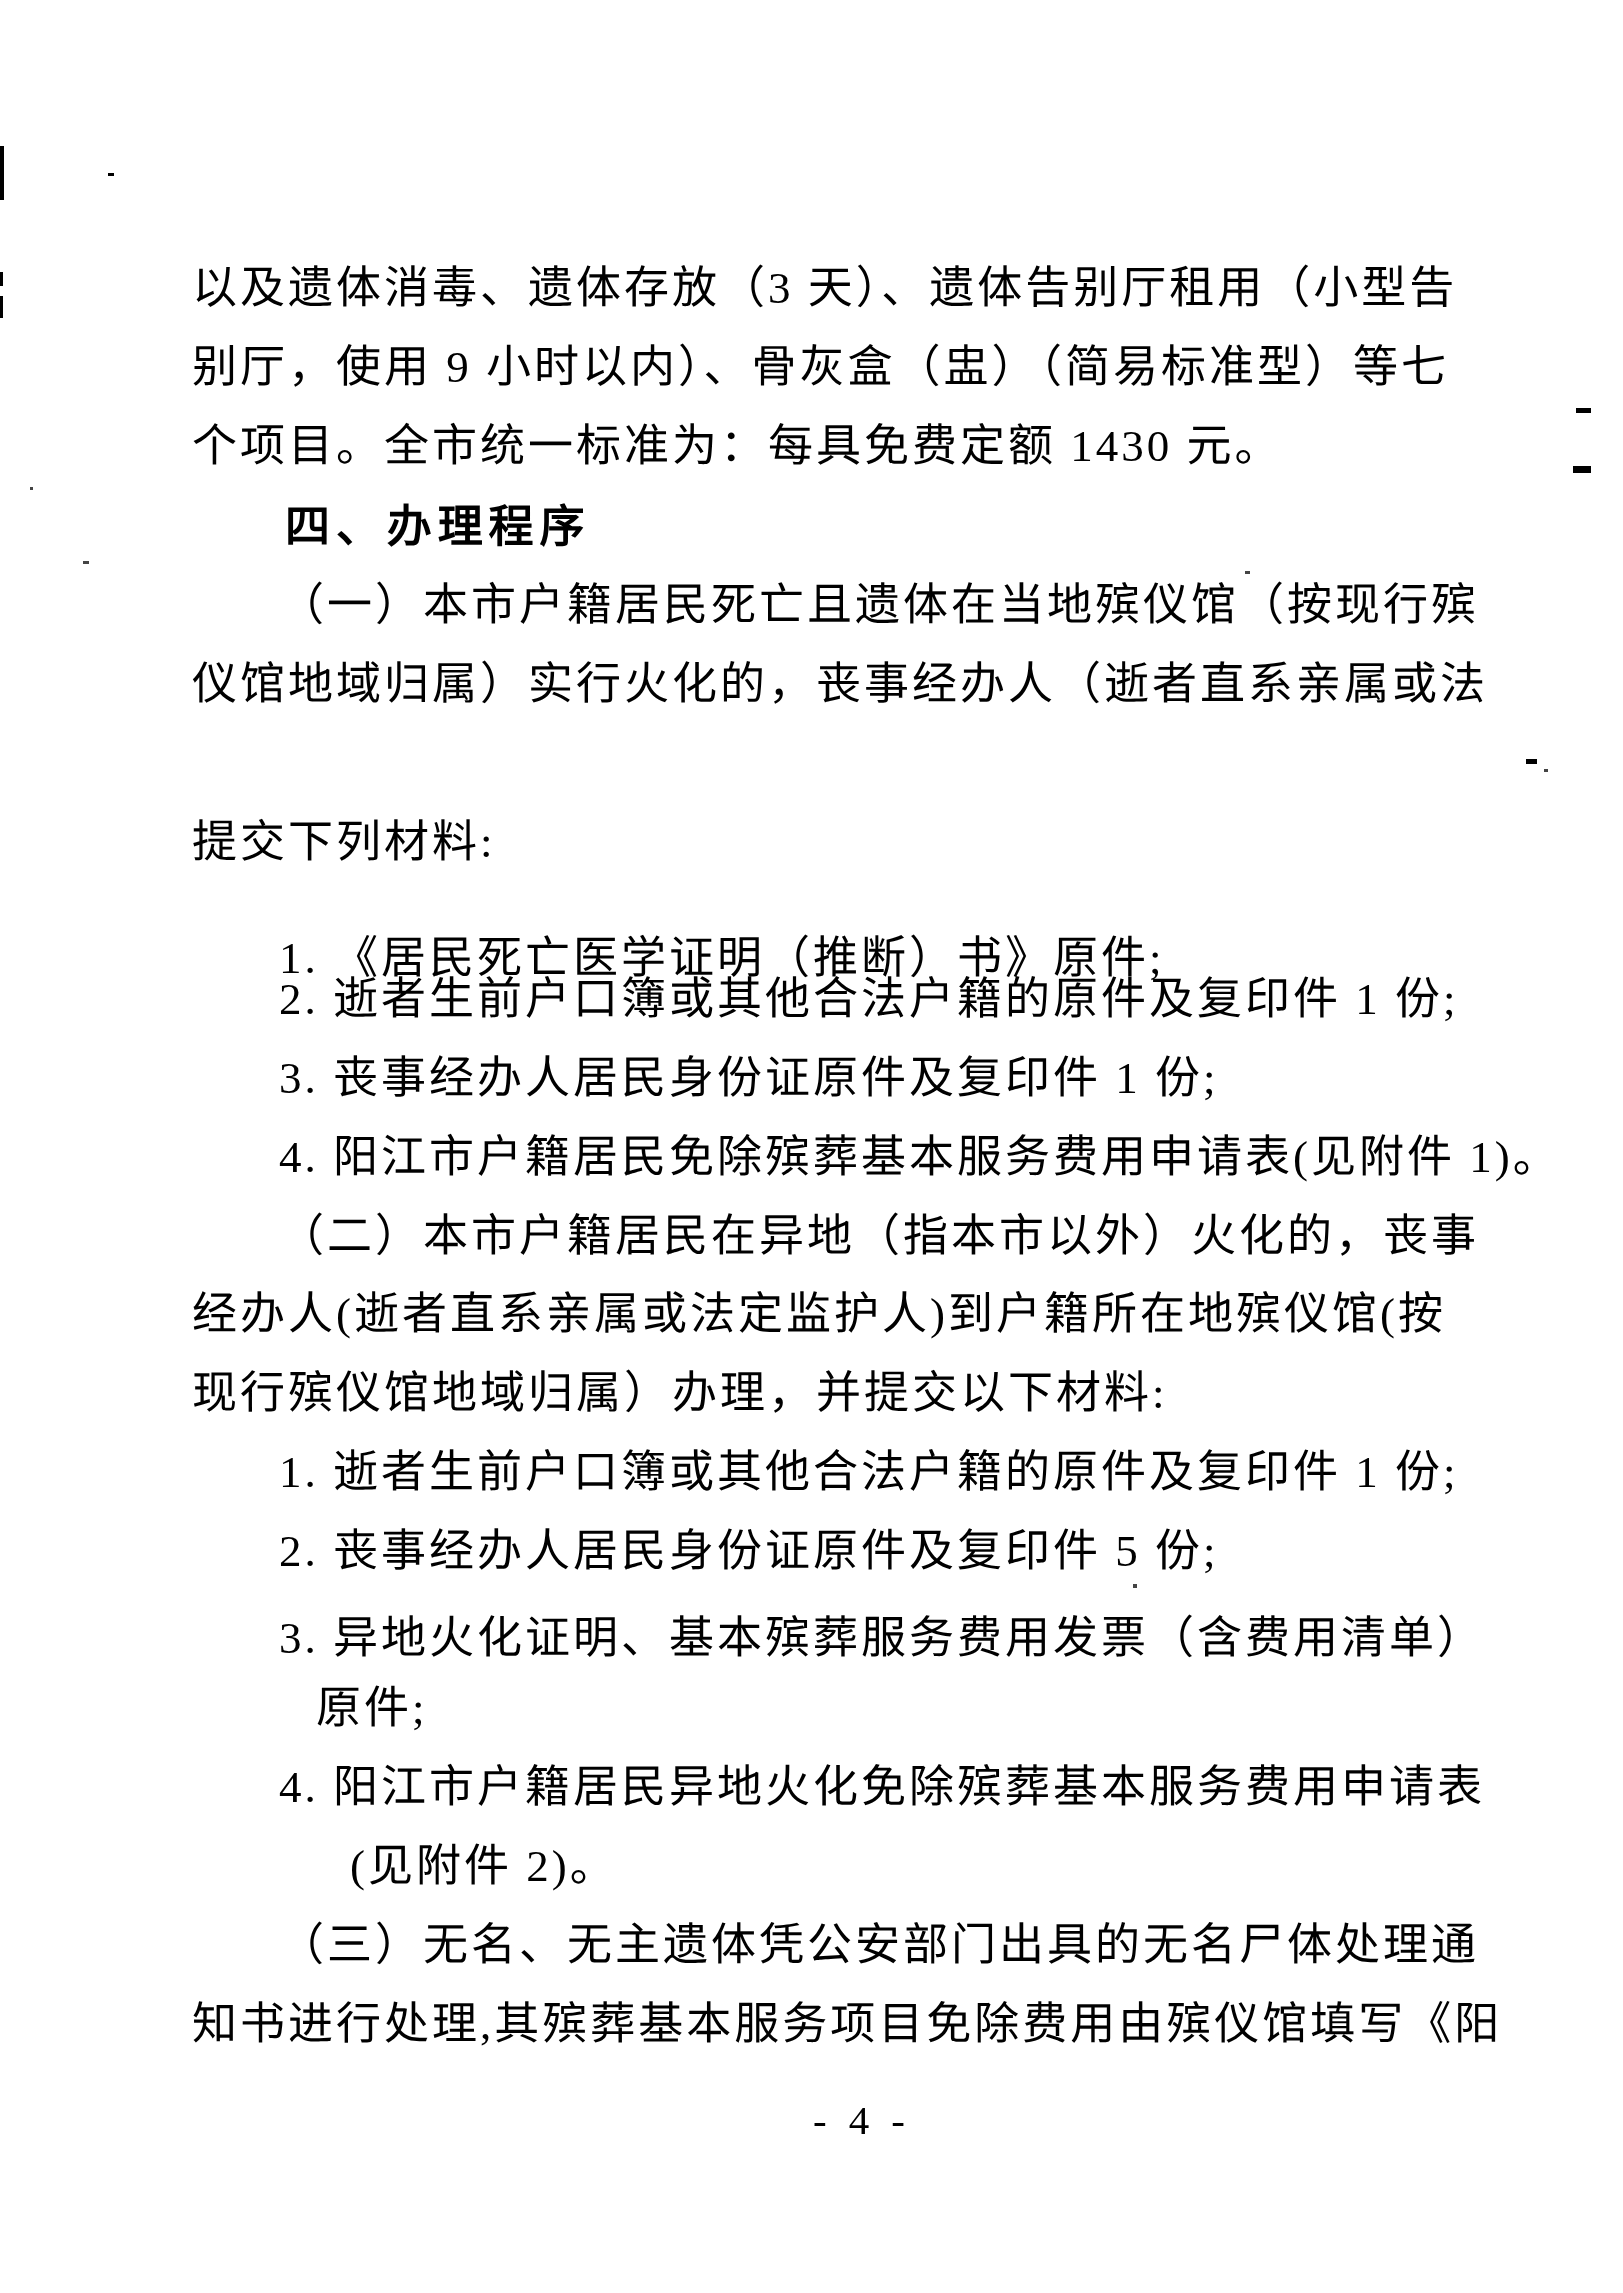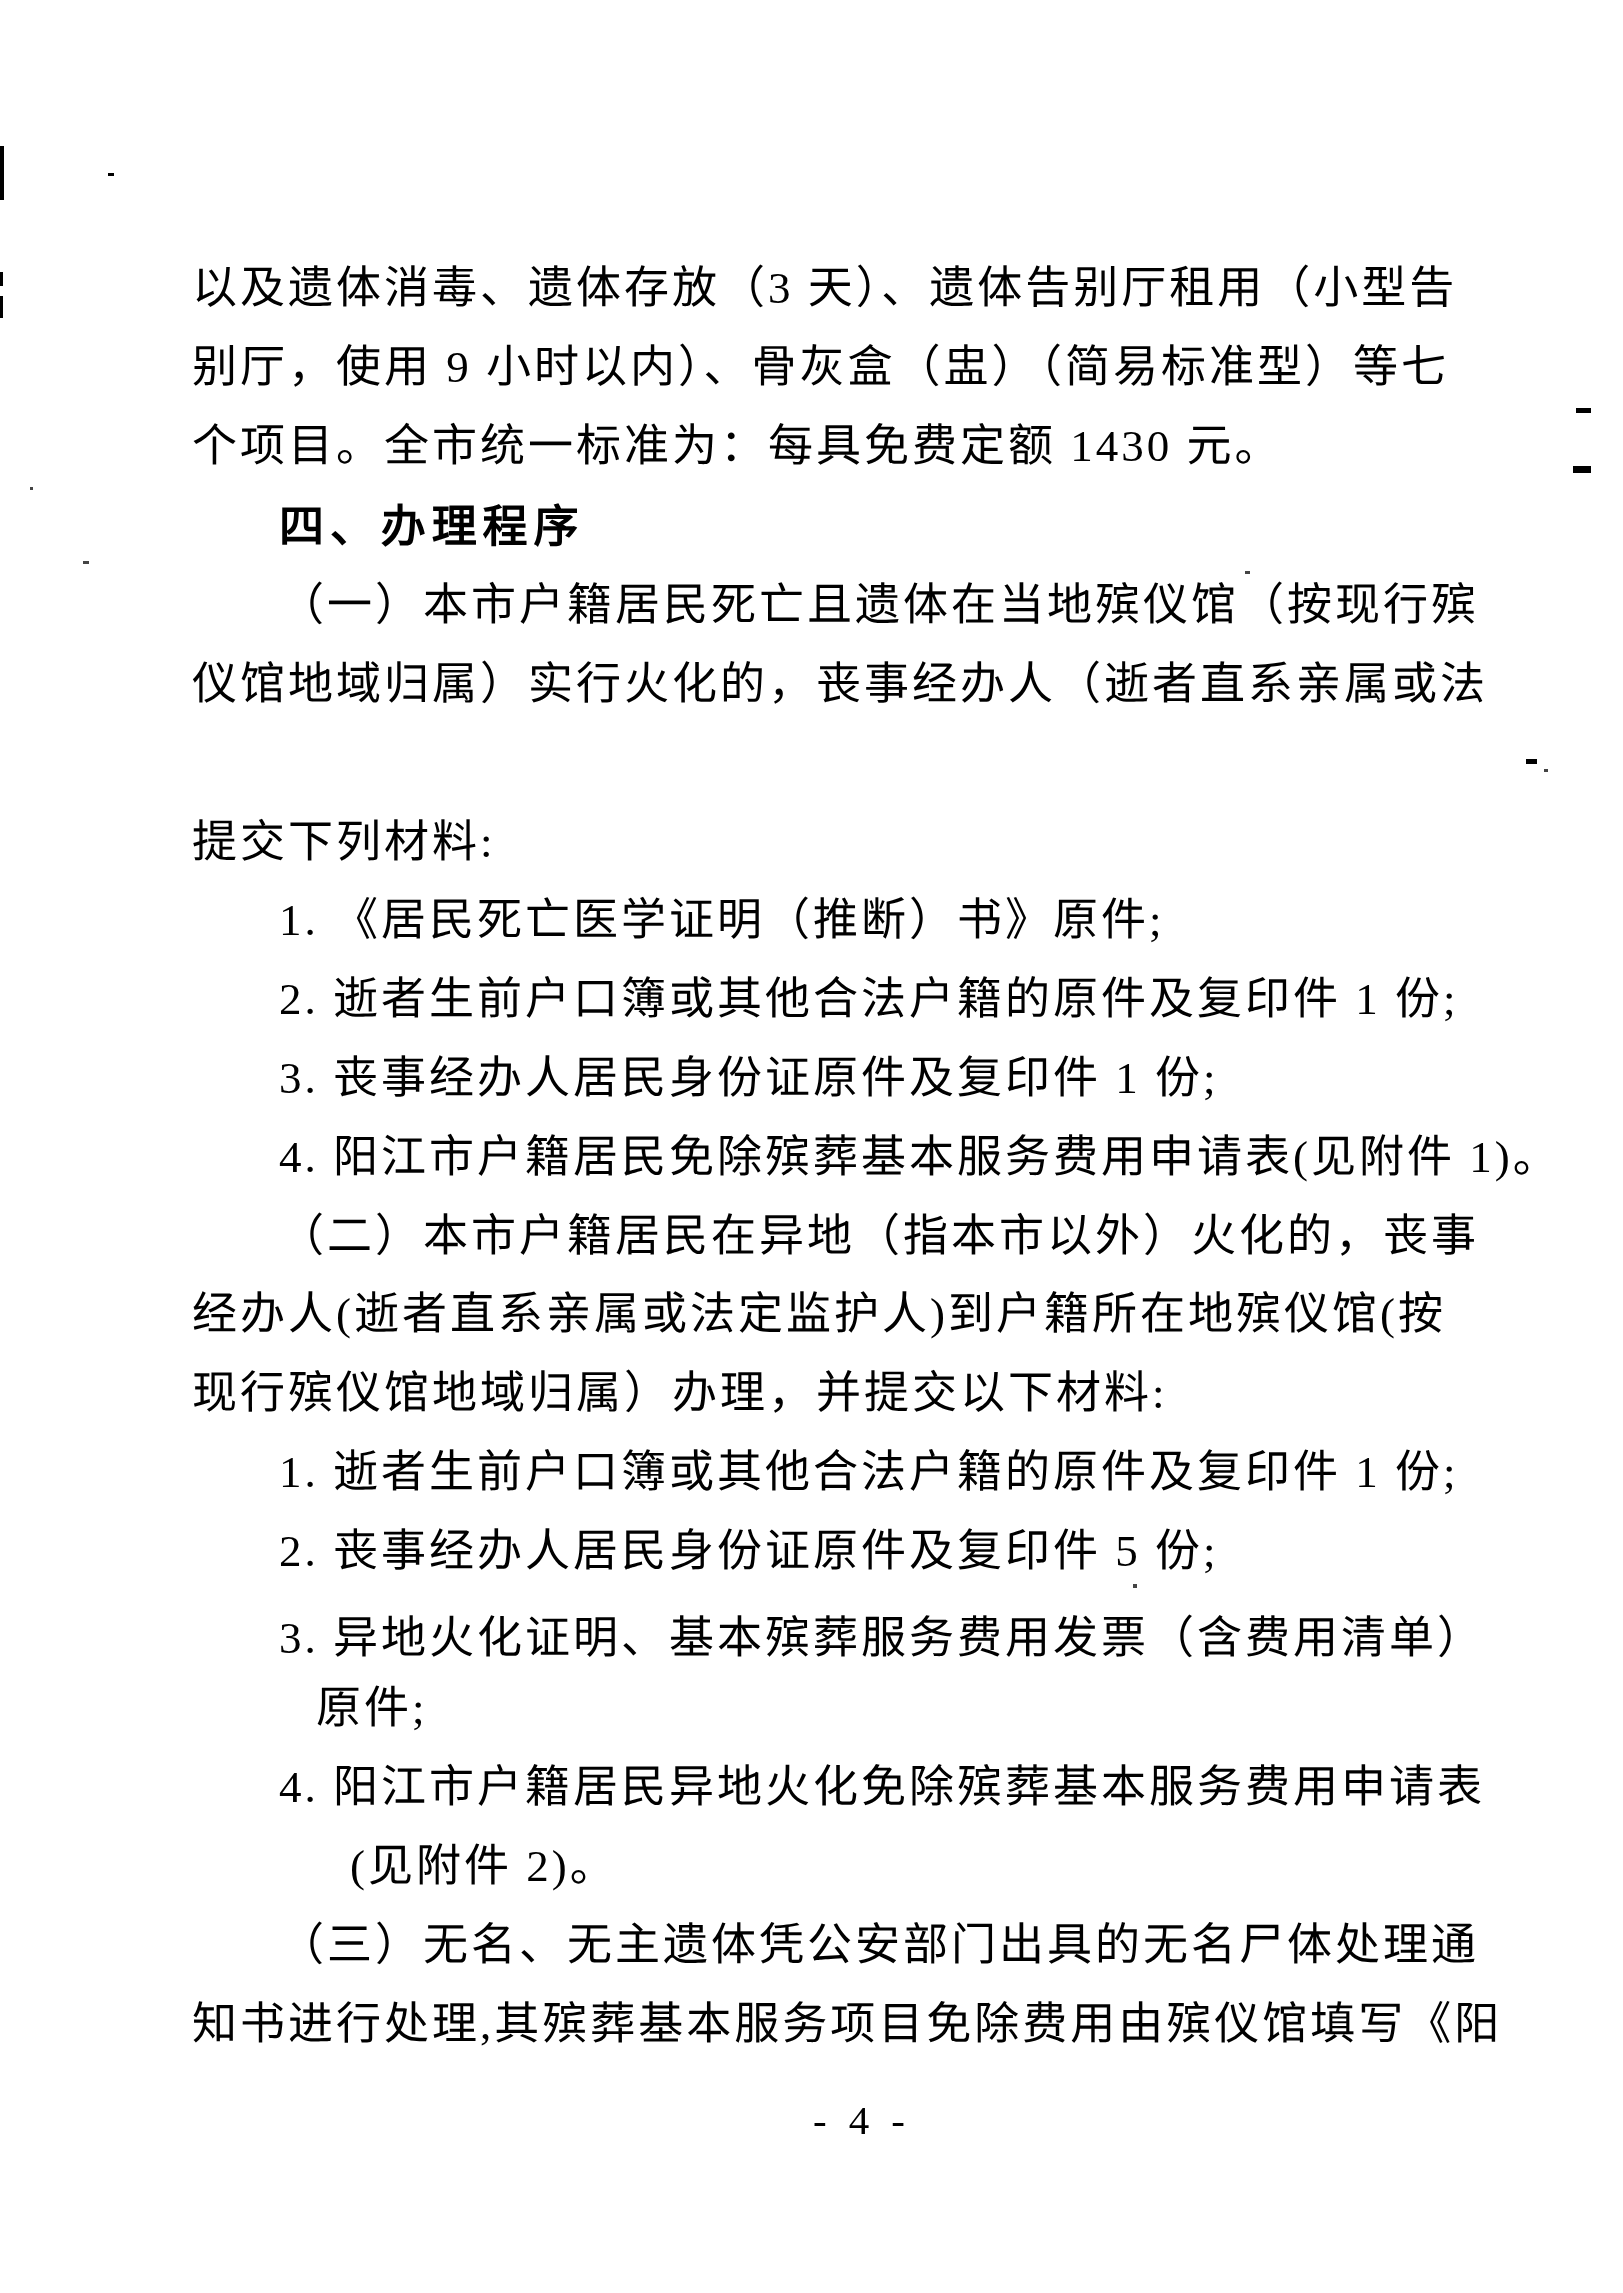--- a/index.html
+++ b/index.html
@@ -25,20 +25,21 @@
     white-space: nowrap;
     color: #000000;
   }
   .ind1 { left: 279px; }
   .ind2 { left: 316px; }
   .ind3 { left: 350px; }
   .hd {
     font-family: "Liberation Sans", "DejaVu Sans", sans-serif;
     font-weight: bold;
     letter-spacing: 5.9px;
+    margin-left: 6px;
   }
   .pagenum {
     position: absolute;
     left: 813px;
     top: 2096px;
     font-size: 41px;
     letter-spacing: 5.9px;
     white-space: nowrap;
   }
   .art {
@@ -52,21 +53,21 @@
 
 <div class="page">
 
   <div class="ln" style="top:266px">以及遗体消毒、遗体存放（3 天）、遗体告别厅租用（小型告</div>
   <div class="ln" style="top:345px">别厅，使用 9 小时以内）、骨灰盒（盅）（简易标准型）等七</div>
   <div class="ln" style="top:424px">个项目。全市统一标准为：每具免费定额 1430 元。</div>
   <div class="ln ind1 hd" style="top:504px">四、办理程序</div>
   <div class="ln ind1" style="top:583px">（一）本市户籍居民死亡且遗体在当地殡仪馆（按现行殡</div>
   <div class="ln" style="top:662px">仪馆地域归属）实行火化的，丧事经办人（逝者直系亲属或法</div>
   <div class="ln" style="top:820px">提交下列材料:</div>
-  <div class="ln ind1" style="top:898px">1. 《居民死亡医学证明（推断）书》原件;</div>
+  <div class="ln ind1" style="top:936px">1. 《居民死亡医学证明（推断）书》原件;</div>
   <div class="ln ind1" style="top:977px">2. 逝者生前户口簿或其他合法户籍的原件及复印件 1 份;</div>
   <div class="ln ind1" style="top:1056px">3. 丧事经办人居民身份证原件及复印件 1 份;</div>
   <div class="ln ind1" style="top:1135px">4. 阳江市户籍居民免除殡葬基本服务费用申请表(见附件 1)。</div>
   <div class="ln ind1" style="top:1214px">（二）本市户籍居民在异地（指本市以外）火化的，丧事</div>
   <div class="ln" style="top:1292px">经办人(逝者直系亲属或法定监护人)到户籍所在地殡仪馆(按</div>
   <div class="ln" style="top:1371px">现行殡仪馆地域归属）办理，并提交以下材料:</div>
   <div class="ln ind1" style="top:1450px">1. 逝者生前户口簿或其他合法户籍的原件及复印件 1 份;</div>
   <div class="ln ind1" style="top:1529px">2. 丧事经办人居民身份证原件及复印件 5 份;</div>
   <div class="ln ind1" style="top:1616px">3. 异地火化证明、基本殡葬服务费用发票（含费用清单）</div>
   <div class="ln ind2" style="top:1686px">原件;</div>

